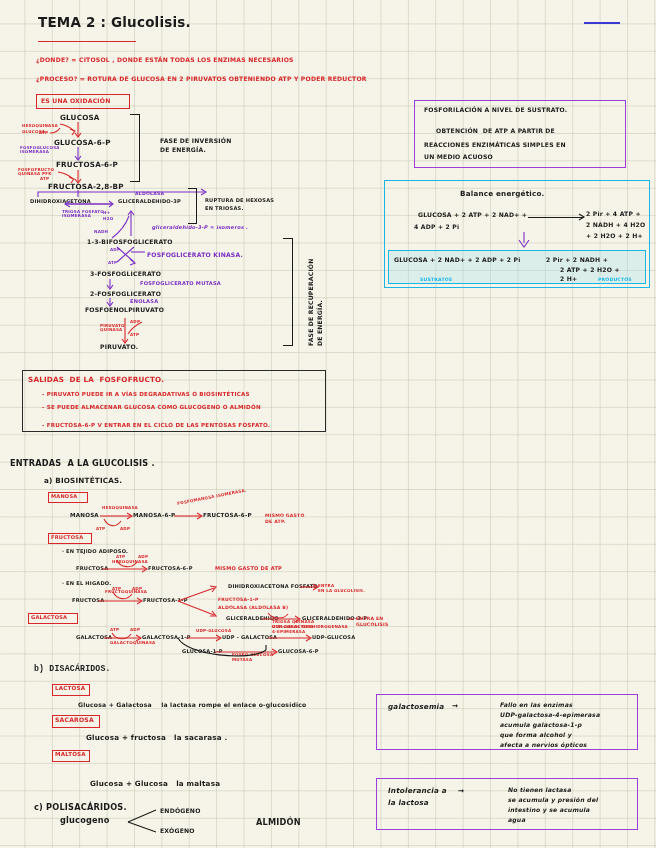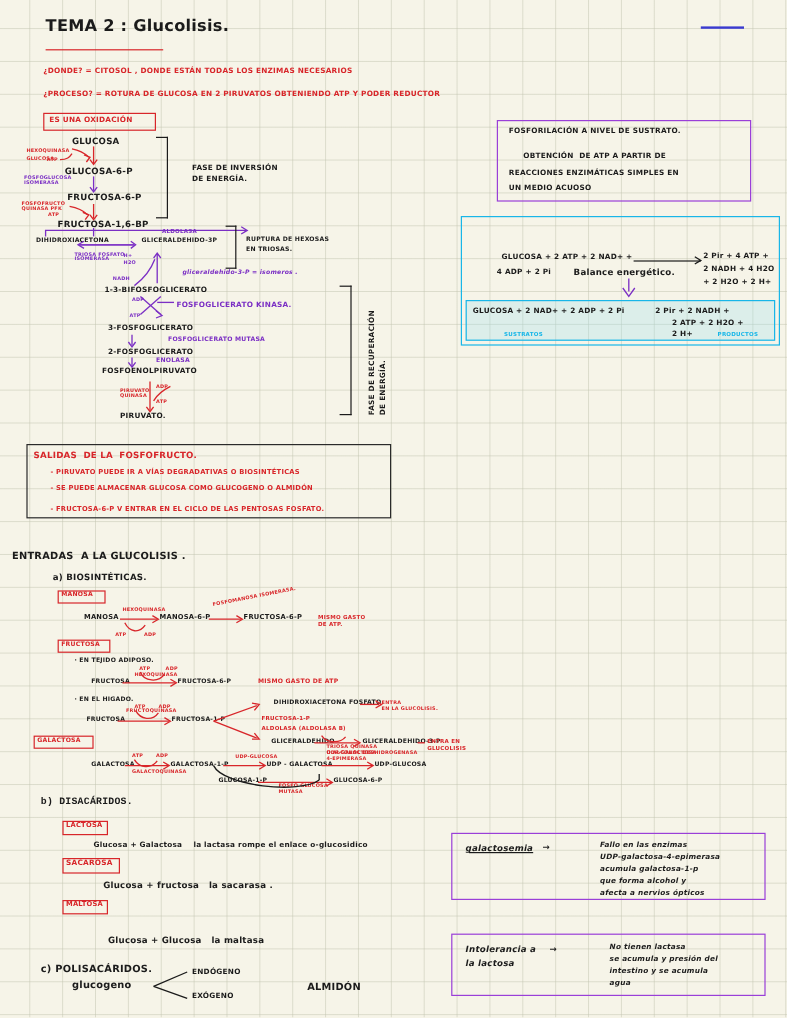--- a/index.html
+++ b/index.html
@@ -64,21 +64,21 @@
 
   <div class="t hw red f6" style="left:36px;top:57px;">¿DONDE? = CITOSOL , DONDE ESTÁN TODAS LOS ENZIMAS NECESARIOS</div>
   <div class="t hw red f6" style="left:36px;top:76px;">¿PROCESO? = ROTURA DE GLUCOSA EN 2 PIRUVATOS OBTENIENDO ATP Y PODER REDUCTOR</div>
 
   <div class="box bx-red" style="left:36px;top:94px;width:94px;height:15px;"></div>
   <div class="t hw red f6" style="left:41px;top:98px;">ES UNA OXIDACIÓN</div>
 
   <div class="t hw blk f7" style="left:60px;top:114px;">GLUCOSA</div>
   <div class="t hw blk f7" style="left:54px;top:139px;">GLUCOSA-6-P</div>
   <div class="t hw blk f7" style="left:56px;top:161px;">FRUCTOSA-6-P</div>
-  <div class="t hw blk f7" style="left:48px;top:183px;">FRUCTOSA-1,6-BP</div>
+  <div class="t hw blk f7" style="left:48px;top:183px;">FRUCTOSA-2,8-BP</div>
   <div class="t hw blk f5" style="left:30px;top:199px;">DIHIDROXIACETONA</div>
   <div class="t hw blk f5" style="left:118px;top:199px;">GLICERALDEHIDO-3P</div>
   <div class="t hw blk f6" style="left:87px;top:239px;">1-3-BIFOSFOGLICERATO</div>
   <div class="t hw blk f6" style="left:90px;top:271px;">3-FOSFOGLICERATO</div>
   <div class="t hw blk f6" style="left:90px;top:291px;">2-FOSFOGLICERATO</div>
   <div class="t hw blk f6" style="left:85px;top:307px;">FOSFOENOLPIRUVATO</div>
   <div class="t hw blk f6" style="left:100px;top:344px;">PIRUVATO.</div>
 
   <div class="t hw red f4" style="left:22px;top:124px;">HEXOQUINASA</div>
   <div class="t hw red f4" style="left:22px;top:130px;">GLUCOSA</div>
@@ -163,21 +163,21 @@
   <div class="t hw blk f6 vert" style="left:306px;top:346px;transform:rotate(-90deg);line-height:1.5;">FASE DE RECUPERACIÓN
 DE ENERGÍA.</div>
 
   <div class="box bx-pur" style="left:414px;top:100px;width:212px;height:68px;"></div>
   <div class="t hw blk f6" style="left:424px;top:107px;">FOSFORILACIÓN A NIVEL DE SUSTRATO.</div>
   <div class="t hw blk f6" style="left:436px;top:128px;">OBTENCIÓN  DE ATP A PARTIR DE</div>
   <div class="t hw blk f6" style="left:424px;top:142px;">REACCIONES ENZIMÁTICAS SIMPLES EN</div>
   <div class="t hw blk f6" style="left:424px;top:154px;">UN MEDIO ACUOSO</div>
 
   <div class="box bx-cyn" style="left:384px;top:180px;width:266px;height:108px;"></div>
-  <div class="t hw blk f7" style="left:478px;top:190px;margin-top:33px;">Balance energético.</div>
+  <div class="t hw blk f7" style="left:460px;top:190px;">Balance energético.</div>
 
   <div class="t hw blk f6" style="left:418px;top:212px;">GLUCOSA + 2 ATP + 2 NAD+ +</div>
   <div class="t hw blk f6" style="left:414px;top:224px;">4 ADP + 2 Pi</div>
   <div class="line" style="left:528px;top:217px;width:56px;height:1.2px;background:#1b1b1b;"></div>
   <div class="t hw blk f6" style="left:586px;top:211px;">2 Pir + 4 ATP +</div>
   <div class="t hw blk f6" style="left:586px;top:222px;">2 NADH + 4 H2O</div>
   <div class="t hw blk f6" style="left:586px;top:233px;">+ 2 H2O + 2 H+</div>
   <svg width="656" height="848">
     <g class="arrowp" stroke-width="2.4">
       <path d="M524,232 L524,243"></path>
@@ -329,21 +329,21 @@
   <div class="t hw blk f6" style="left:160px;top:828px;">EXÓGENO</div>
   <div class="t hw blk f8" style="left:256px;top:818px;">ALMIDÓN</div>
   <svg width="656" height="848">
     <g class="arrowk">
       <path d="M128,822 L156,810"></path>
       <path d="M128,822 L156,832"></path>
     </g>
   </svg>
 
   <div class="box bx-pur" style="left:376px;top:694px;width:262px;height:56px;"></div>
-  <div class="t hw blk f7 ital" style="left:388px;top:703px;text-decoration:underline;">galactosemia</div>
+  <div class="t hw blk f7 ital" style="left:388px;top:703px;">galactosemia</div>
   <div class="t hw blk f7" style="left:452px;top:702px;">→</div>
   <div class="t hw blk f6 ital" style="left:500px;top:702px;">Fallo en las enzimas</div>
   <div class="t hw blk f6 ital" style="left:500px;top:712px;">UDP-galactosa-4-epimerasa</div>
   <div class="t hw blk f6 ital" style="left:500px;top:722px;">acumula galactosa-1-p</div>
   <div class="t hw blk f6 ital" style="left:500px;top:732px;">que forma alcohol y</div>
   <div class="t hw blk f6 ital" style="left:500px;top:742px;">afecta a nervios ópticos</div>
 
   <div class="box bx-pur" style="left:376px;top:778px;width:262px;height:52px;"></div>
   <div class="t hw blk f7 ital" style="left:388px;top:787px;">Intolerancia a</div>
   <div class="t hw blk f7 ital" style="left:388px;top:799px;">la lactosa</div>

